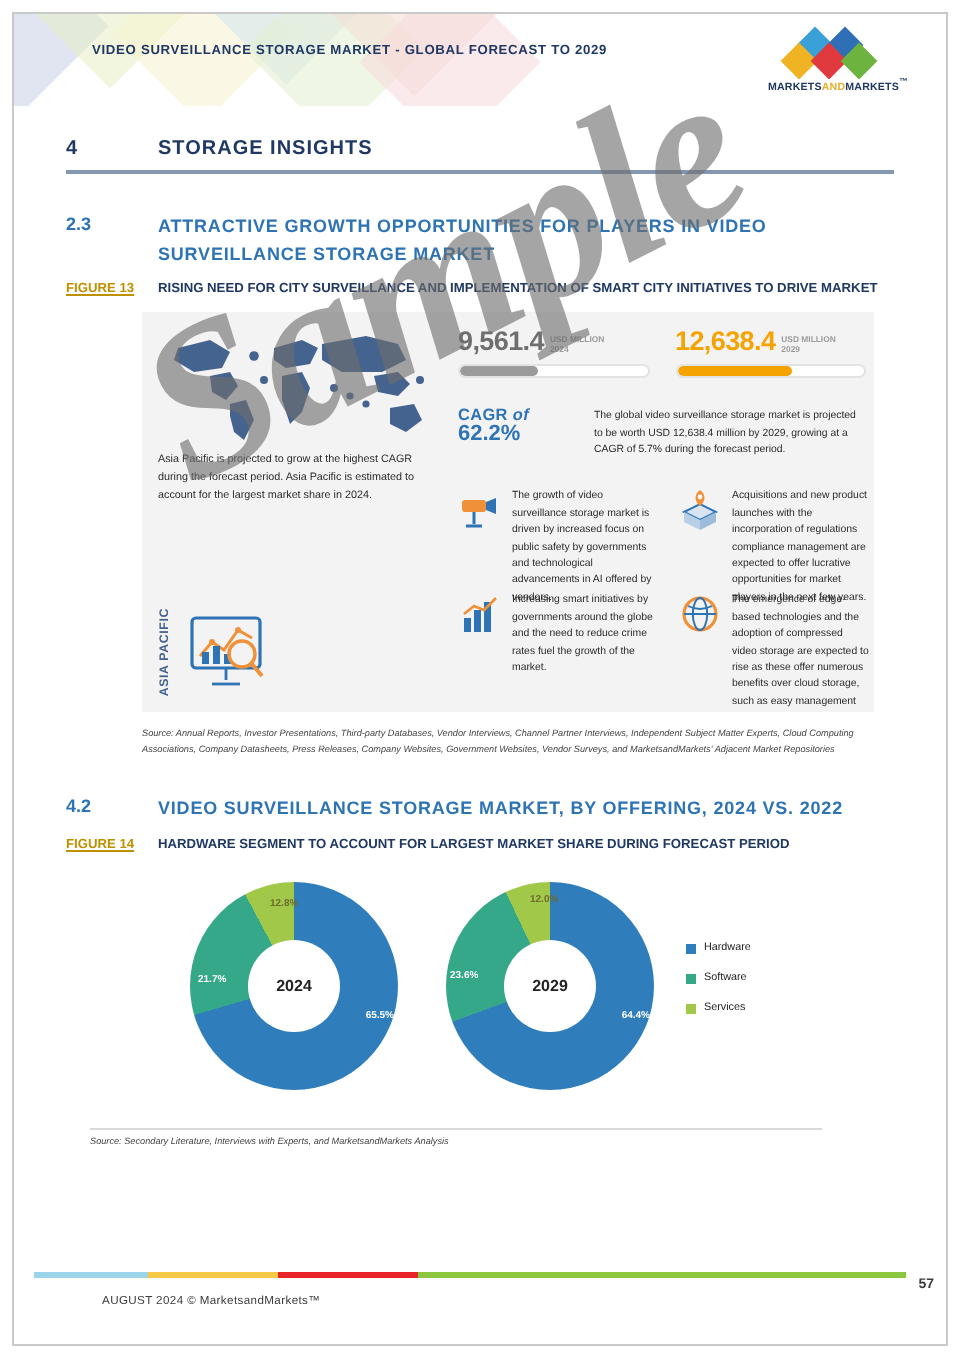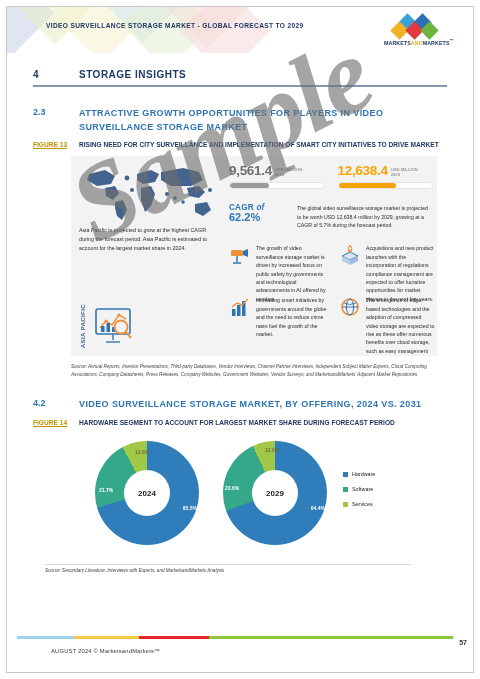--- a/index.html
+++ b/index.html
@@ -356,21 +356,21 @@
             </svg>
             <p>The emergence of edge-based technologies and the adoption of compressed video storage are expected to rise as these offer numerous benefits over cloud storage, such as easy management and reduced storage infrastructure.</p>
           </div>
         </div>
       </div>
 
       <p class="src-note">Source: Annual Reports, Investor Presentations, Third-party Databases, Vendor Interviews, Channel Partner Interviews, Independent Subject Matter Experts, Cloud Computing Associations, Company Datasheets, Press Releases, Company Websites, Government Websites, Vendor Surveys, and MarketsandMarkets' Adjacent Market Repositories</p>
 
       <div class="sec-row">
         <div class="sec-num">4.2</div>
-        <div class="sec-title">VIDEO SURVEILLANCE STORAGE MARKET, BY OFFERING, 2024 VS. 2031</div>
+        <div class="sec-title">VIDEO SURVEILLANCE STORAGE MARKET, BY OFFERING, 2024 VS. 2022</div>
       </div>
       <div class="fig-row">
         <div class="fig-tag">FIGURE 14</div>
         <div class="fig-title">HARDWARE SEGMENT TO ACCOUNT FOR LARGEST MARKET SHARE DURING FORECAST PERIOD</div>
       </div>
 
       <div class="pie-card">
 
         <div class="pie-wrap a">
           <div class="pie" id="pie2024" style="background: conic-gradient(rgb(47, 126, 187) 18deg, rgb(47, 126, 187) 253.8deg, rgb(53, 168, 138) 253.8deg, rgb(53, 168, 138) 331.92deg, rgb(162, 200, 74) 331.92deg, rgb(162, 200, 74) 378deg);">

